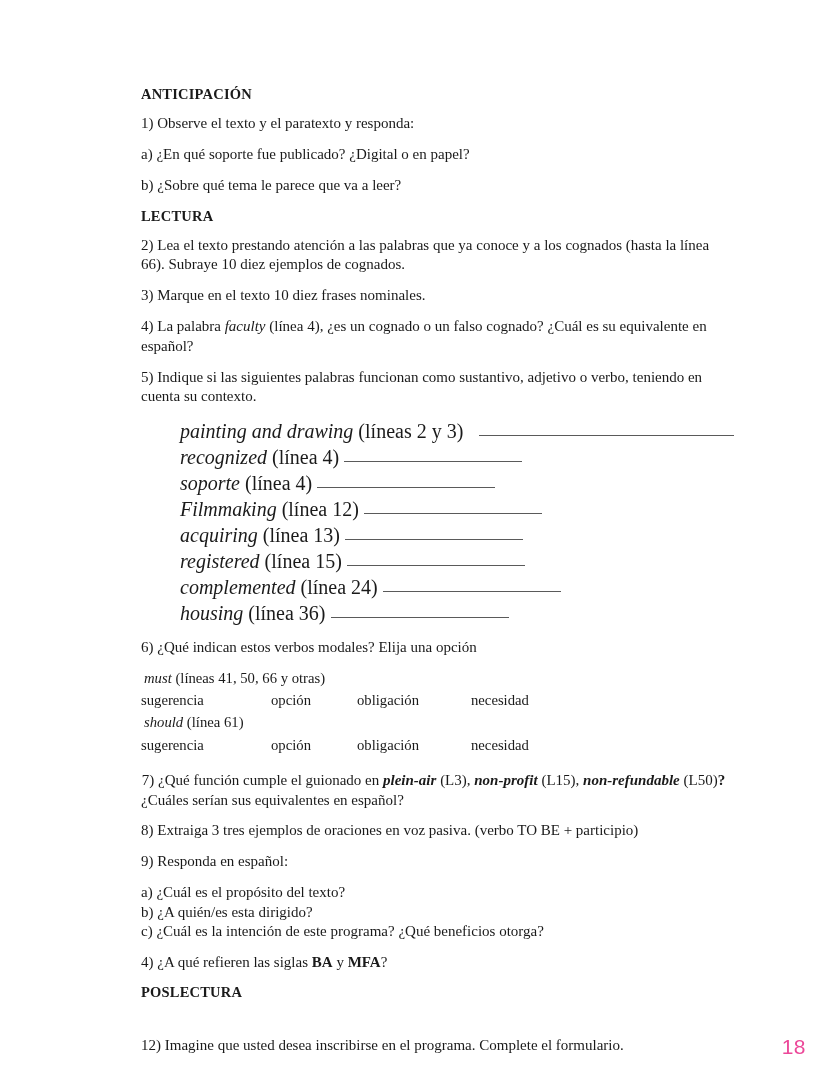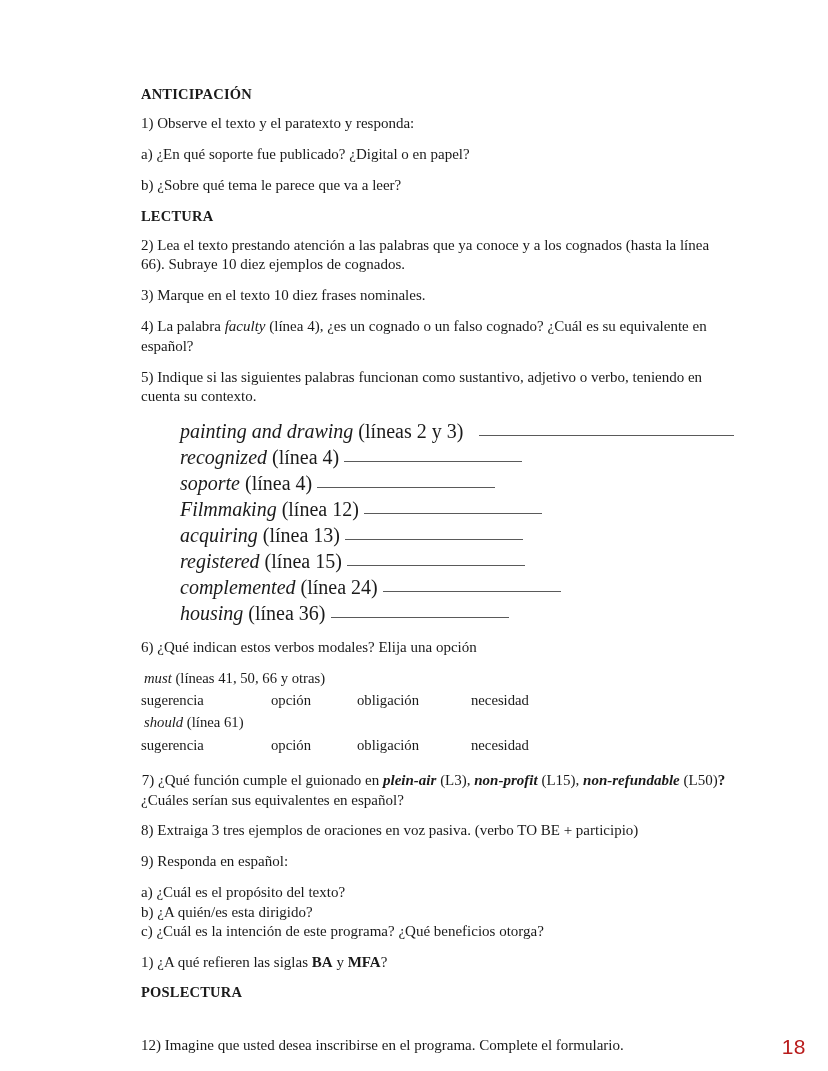--- a/index.html
+++ b/index.html
@@ -86,21 +86,21 @@
   .modal-group { margin: 0 0 0 0; }
   b.bi { font-weight: bold; font-style: italic; }
   b.bold { font-weight: bold; }
   .spacer-md { height: 24px; }
   .page-number {
     position: absolute;
     right: 22px;
     bottom: 12px;
     font-family: "Liberation Sans", "DejaVu Sans", sans-serif;
     font-size: 21px;
-    color: #b91c1c;
+    color: #ec4899;
     letter-spacing: 0.5px;
   }
 </style>
 </head>
 <body>
 
 <div class="page">
 
   <div class="heading">ANTICIPACIÓN</div>
 
@@ -152,21 +152,21 @@
 
   <p class="para">8) Extraiga 3 tres ejemplos de oraciones en voz pasiva. (verbo TO BE + participio)</p>
 
   <p class="para">9) Responda en español:</p>
   <div class="sub-block">
     <p class="para">a) ¿Cuál es el propósito del texto?</p>
     <p class="para">b) ¿A quién/es esta dirigido?</p>
     <p class="para">c) ¿Cuál es la intención de este programa? ¿Qué beneficios otorga?</p>
   </div>
 
-  <p class="para"><span>1) ¿A qué refieren las siglas </span><b class="bold">BA</b><span> y </span><b class="bold">MFA</b><span>?</span></p>
+  <p class="para"><span>4) ¿A qué refieren las siglas </span><b class="bold">BA</b><span> y </span><b class="bold">MFA</b><span>?</span></p>
 
   <div class="heading tight-top">POSLECTURA</div>
 
   <div class="spacer-md"></div>
 
   <p class="para">12) Imagine que usted desea inscribirse en el programa. Complete el formulario.</p>
 
 </div>
 
 <div class="page-number">18</div>

